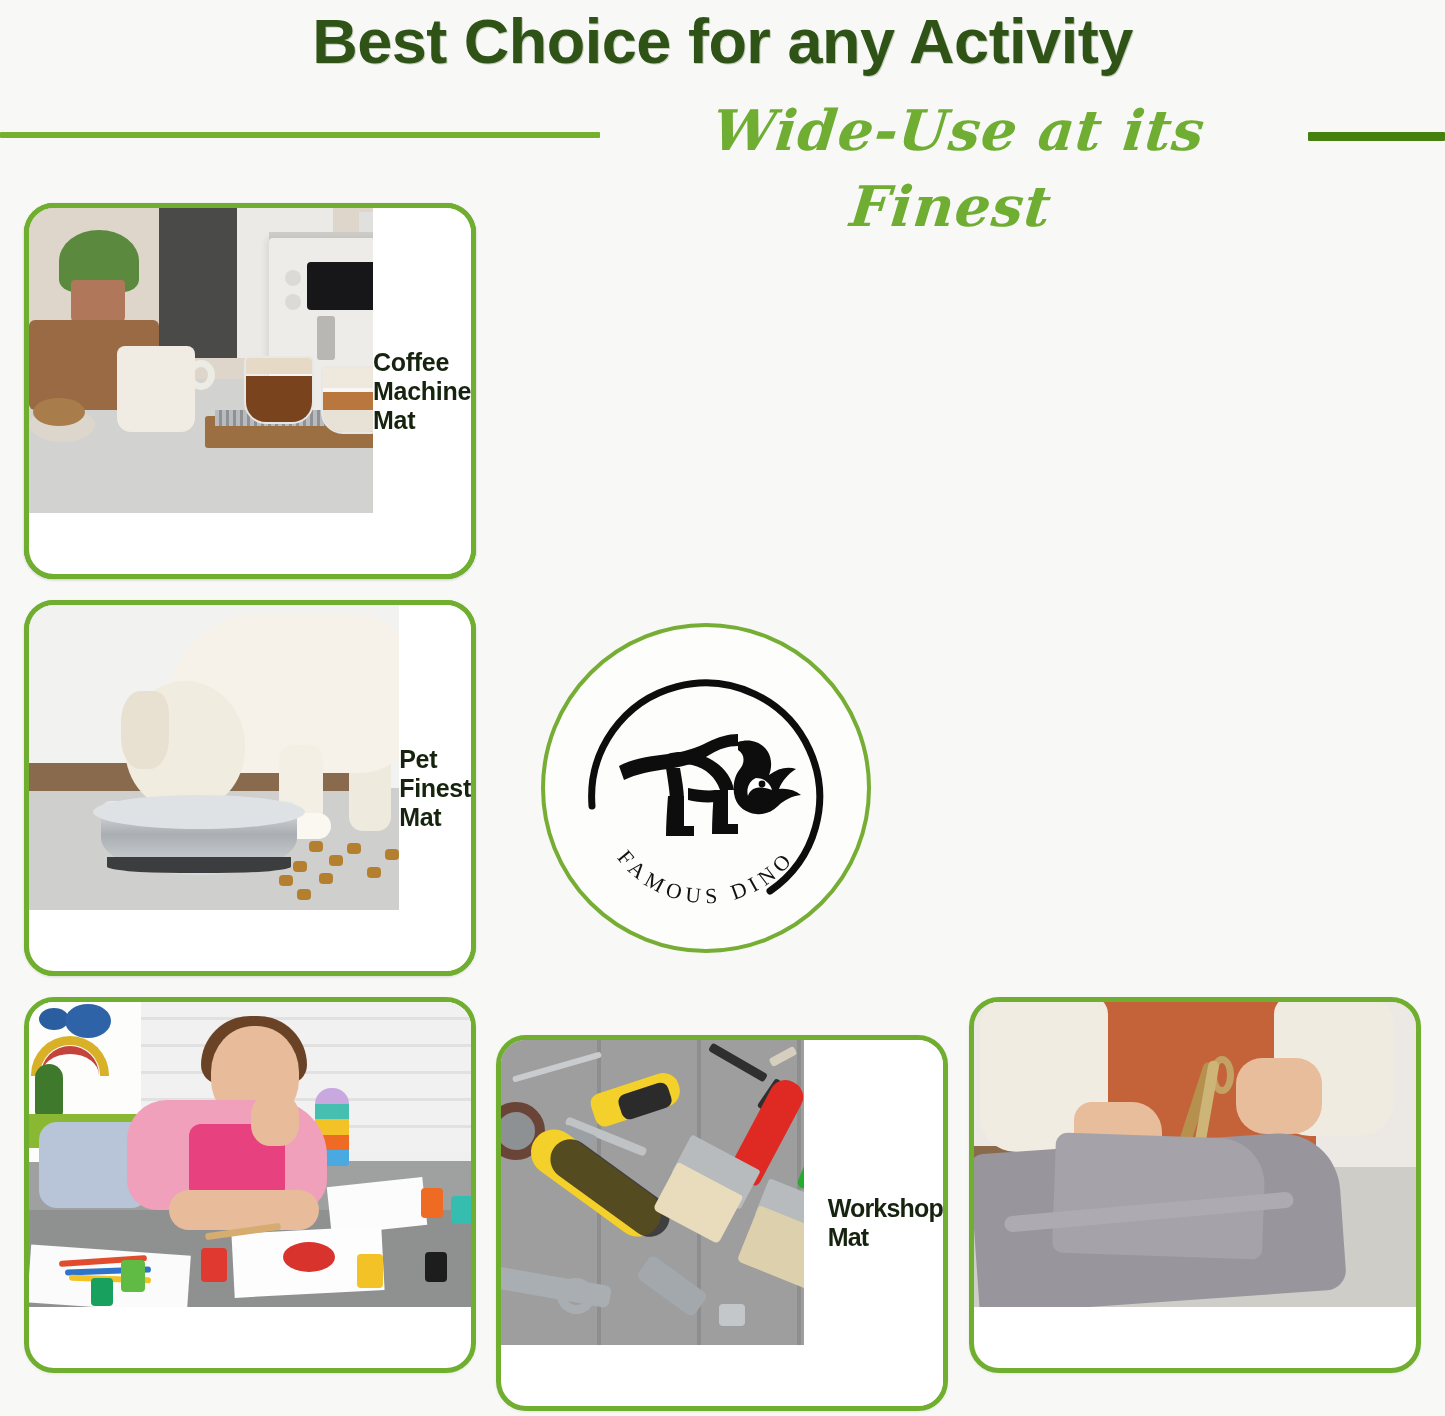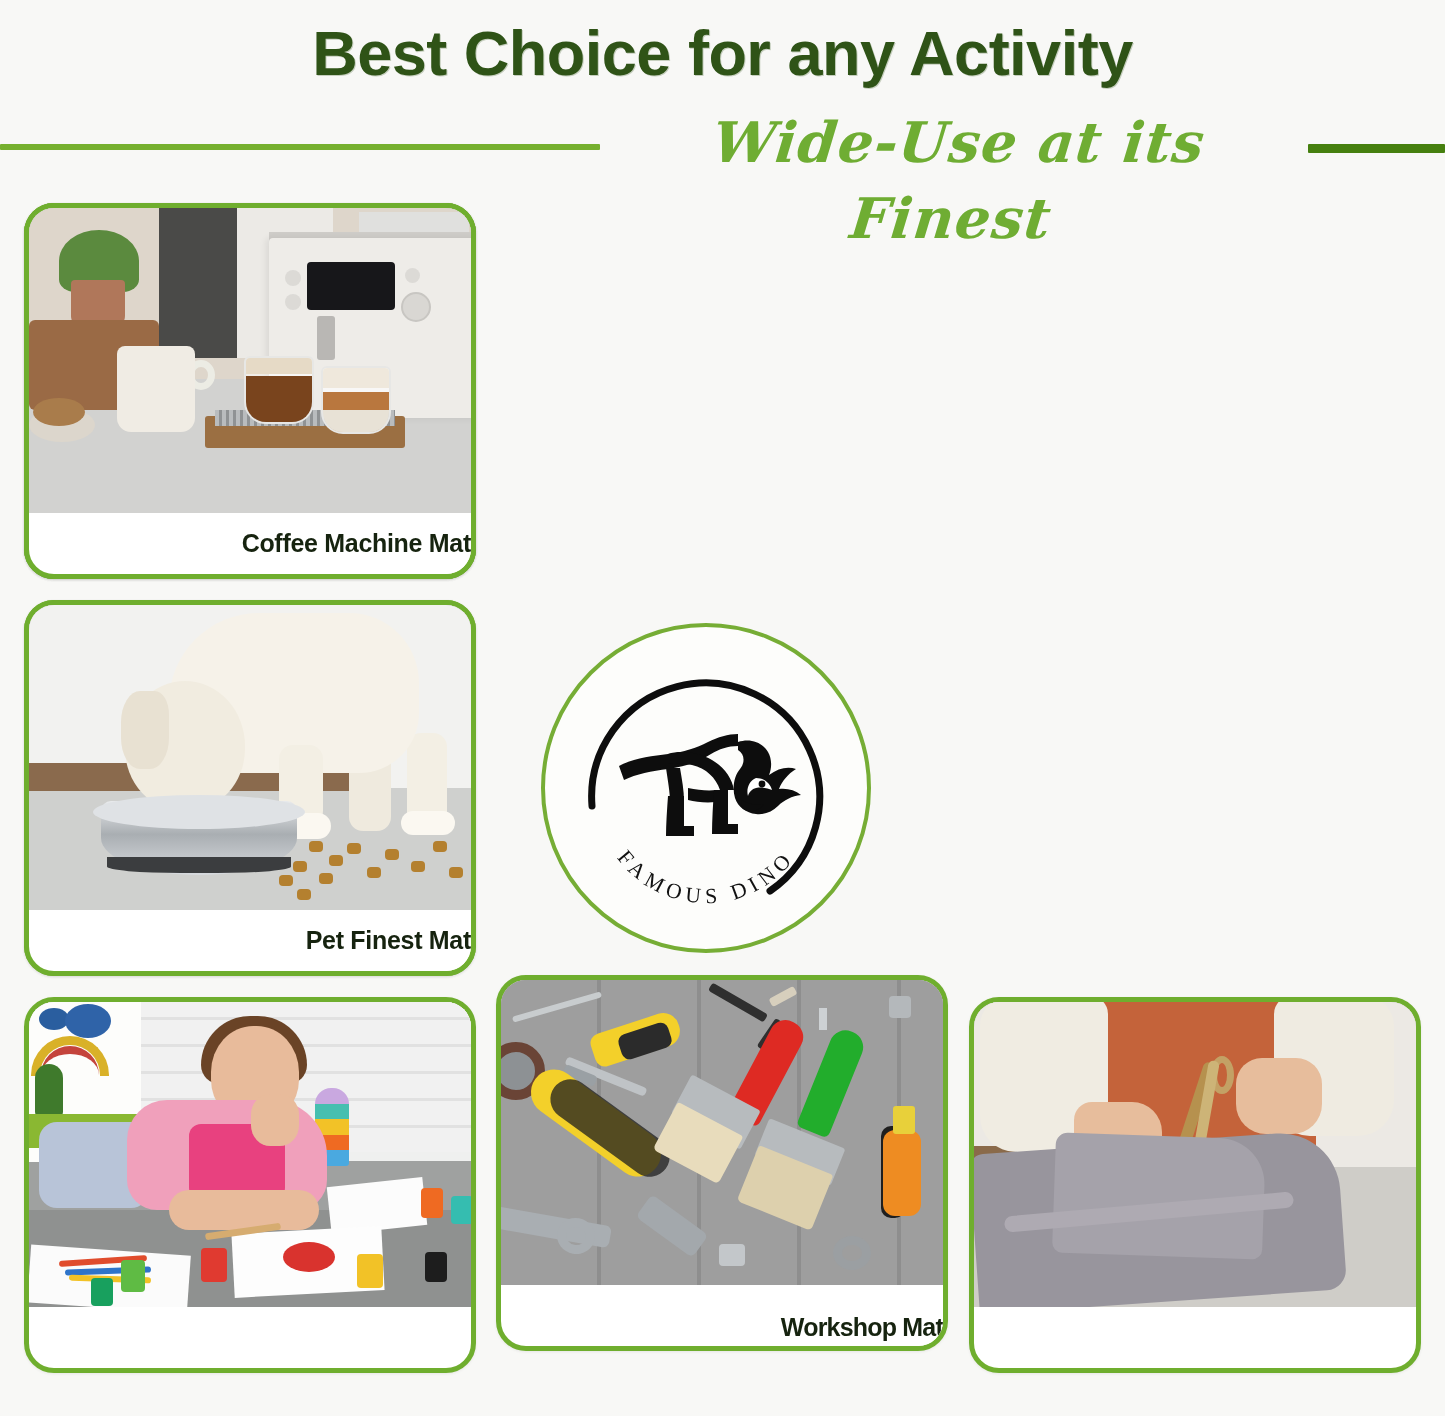--- a/index.html
+++ b/index.html
@@ -13,21 +13,21 @@
   }
 
   #page {
     position: relative;
     width: 1445px;
     height: 1416px;
     background: #f8f8f6;
   }
 
   
-  #header { position: absolute; left: 0; top: 12px; width: 1312px; height: 190px; }
+  #header { position: absolute; left: 0; top: 0; width: 1312px; height: 190px; }
 
   #main-title {
     position: absolute;
     left: 0; top: 5px;
     width: 1445px;
     text-align: center;
     font-size: 63px;
     font-weight: bold;
     color: #2f5317;
     letter-spacing: -0.5px;
@@ -88,23 +88,22 @@
 
   .card {
     position: absolute;
     width: 452px;
     height: 376px;
     border: 5px solid #6fae2e;
     border-radius: 30px;
     background: #ffffff;
     overflow: hidden;
     display: flex;
-    flex-direction: column;
+    flex-direction: row;
     box-shadow: 0 1px 3px rgba(0,0,0,0.07);
-    align-items: flex-end;
   }
 
   .card .photo {
     position: relative;
     width: 100%;
     height: 305px;
     overflow: hidden;
     background: #b9b9b9;
   }
 
@@ -121,21 +120,21 @@
   }
   .card.condensed .caption { letter-spacing: -0.8px; }
 
   
   #card-0 { left: 0;   top: 0; }
   #card-1 { left: 472; top: 0; }
   #card-2 { left: 945; top: 0; }
   #card-3 { left: 0;   top: 397px; }
   #card-4 { left: 945; top: 397px; }
   #card-5 { left: 0;   top: 794px; }
-  #card-6 { left: 472px; top: 772px; gap: 24px; }
+  #card-6 { left: 472px; top: 832px; gap: 24px; }
   #card-7 { left: 945px; top: 794px; }
 
   
   #logo-wrap {
     position: absolute;
     left: 497px;
     top: 400px;
     width: 370px;
     height: 370px;
     display: flex;

